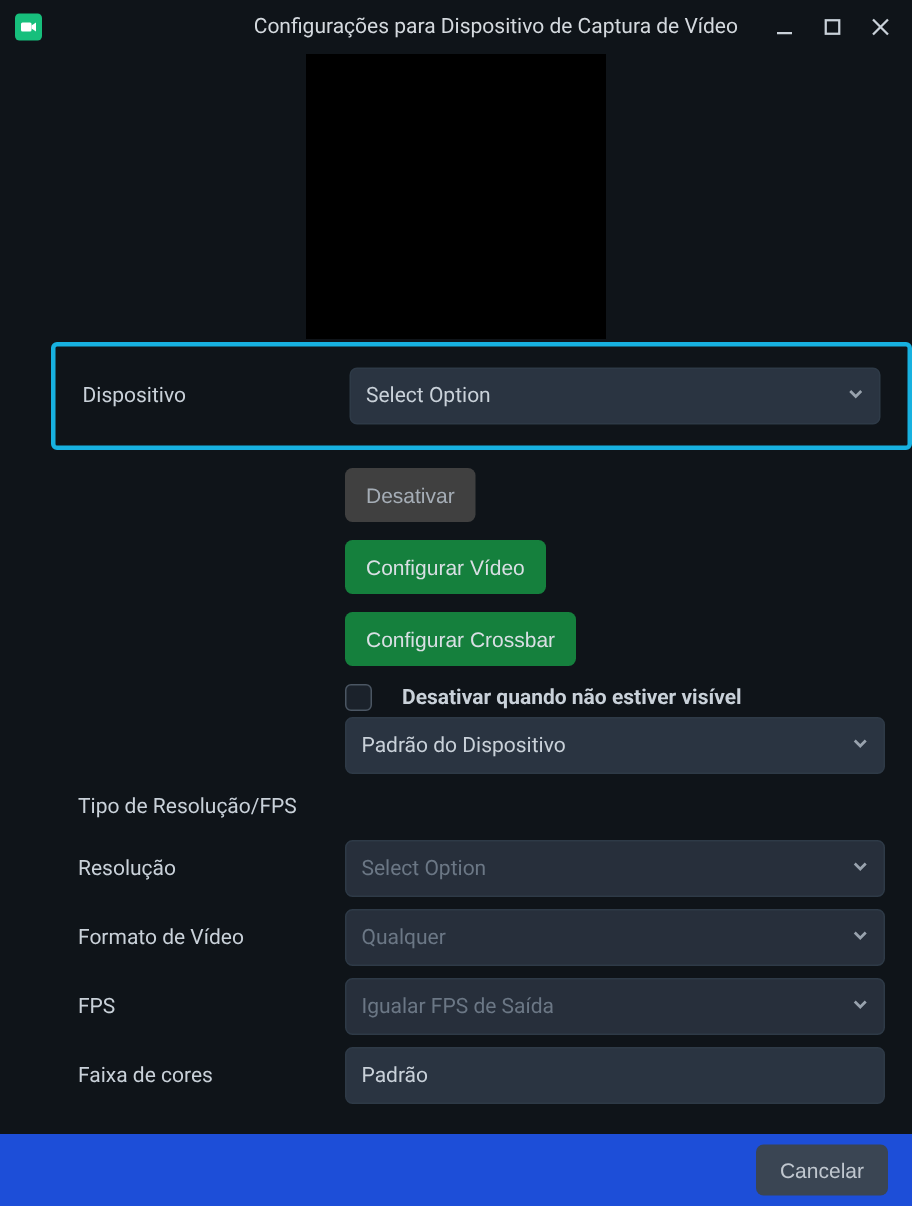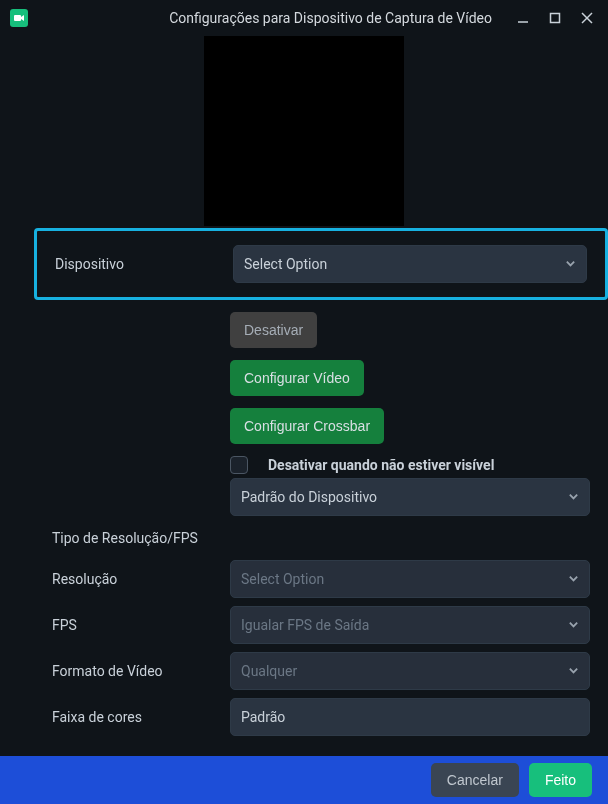--- a/index.html
+++ b/index.html
@@ -230,36 +230,36 @@
         <div class="select disabled">
           <span>Select Option</span>
           <span class="chev"><svg viewBox="0 0 12 12">
                 <polyline points="2,4 6,8 10,4"></polyline>
               </svg></span>
         </div>
       </div>
     </div>
 
     <div class="row">
+      <div class="label-col">Formato de Vídeo</div>
+      <div class="control-col">
+        <div class="select disabled">
+          <span>Qualquer</span>
+          <span class="chev"><svg viewBox="0 0 12 12">
+                <polyline points="2,4 6,8 10,4"></polyline>
+              </svg></span>
+        </div>
+      </div>
+    </div>
+
+    <div class="row">
       <div class="label-col">FPS</div>
       <div class="control-col">
         <div class="select disabled">
           <span>Igualar FPS de Saída</span>
-          <span class="chev"><svg viewBox="0 0 12 12">
-                <polyline points="2,4 6,8 10,4"></polyline>
-              </svg></span>
-        </div>
-      </div>
-    </div>
-
-    <div class="row">
-      <div class="label-col">Formato de Vídeo</div>
-      <div class="control-col">
-        <div class="select disabled">
-          <span>Qualquer</span>
           <span class="chev"><svg viewBox="0 0 12 12">
                 <polyline points="2,4 6,8 10,4"></polyline>
               </svg></span>
         </div>
       </div>
     </div>
 
 
     <div class="row">
       <div class="label-col">Faixa de cores</div>
@@ -268,16 +268,15 @@
           <span>Padrão</span>
           <span class="chev"></span>
         </div>
       </div>
     </div>
 
   </div>
 
   <div class="footer">
     <button class="btn-cancel">Cancelar</button>
-    <button class="btn-done">Feito</button>
   </div>
 
 </div>
 
 </body></html>

